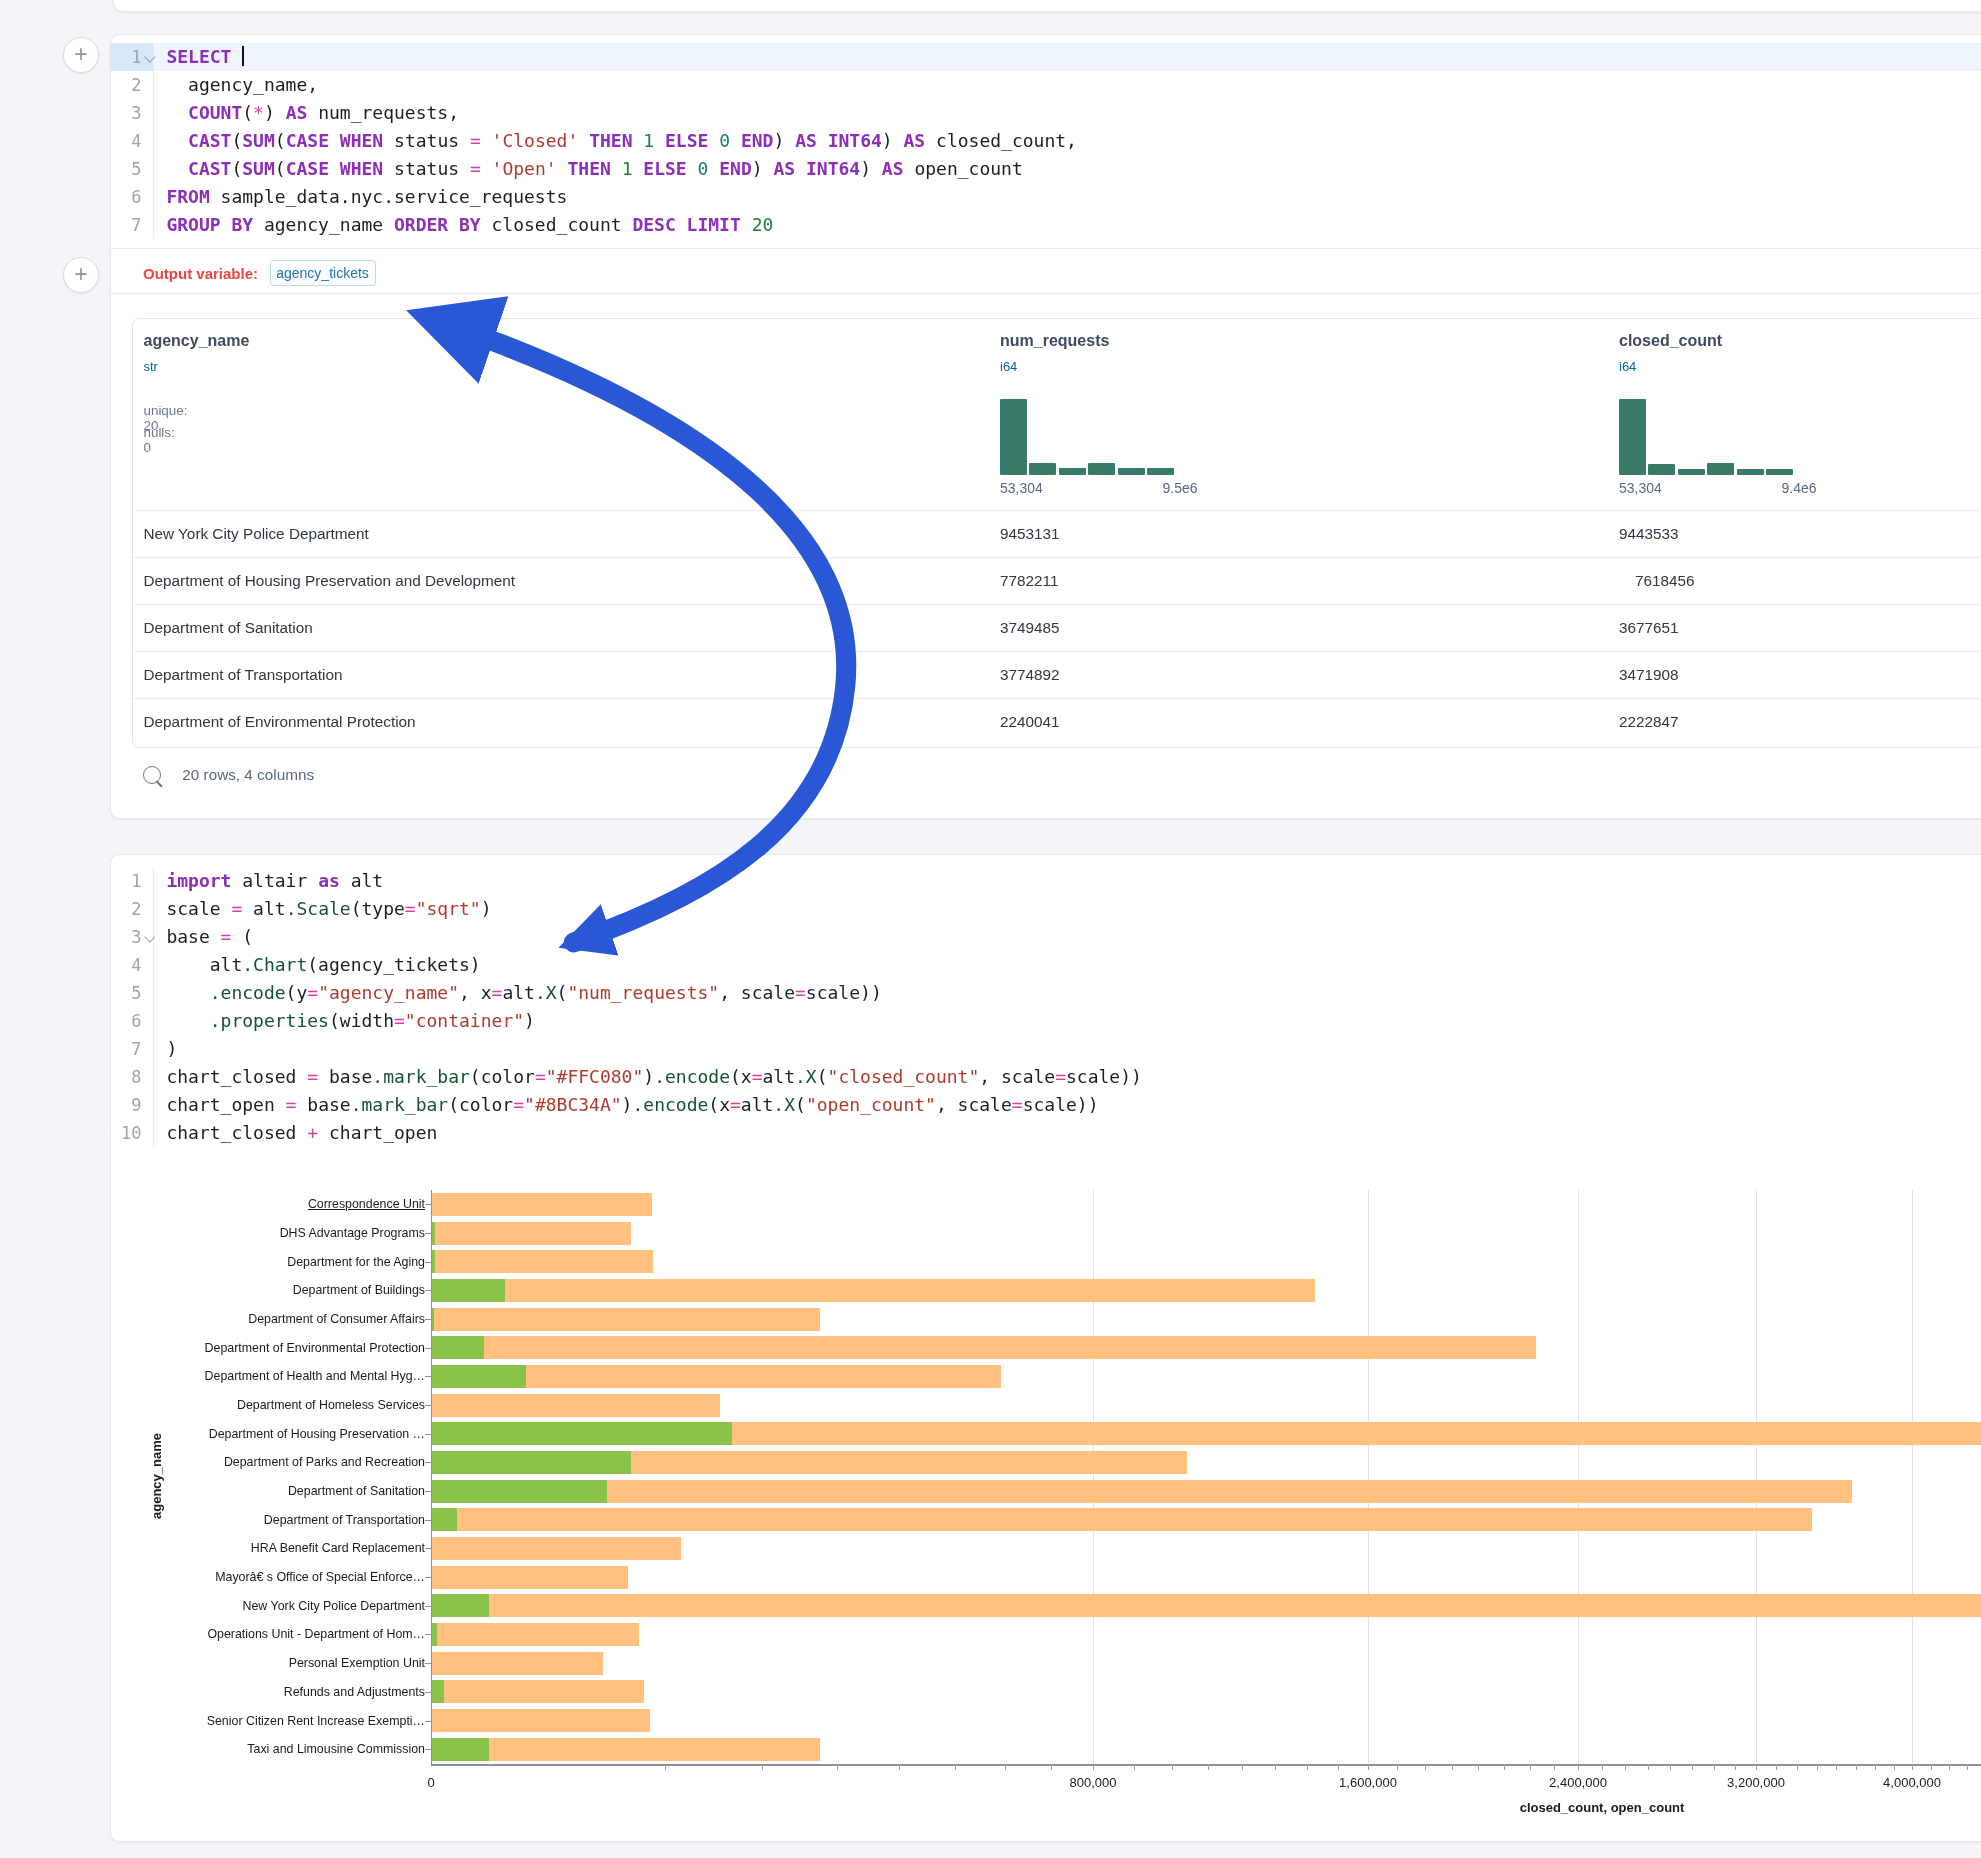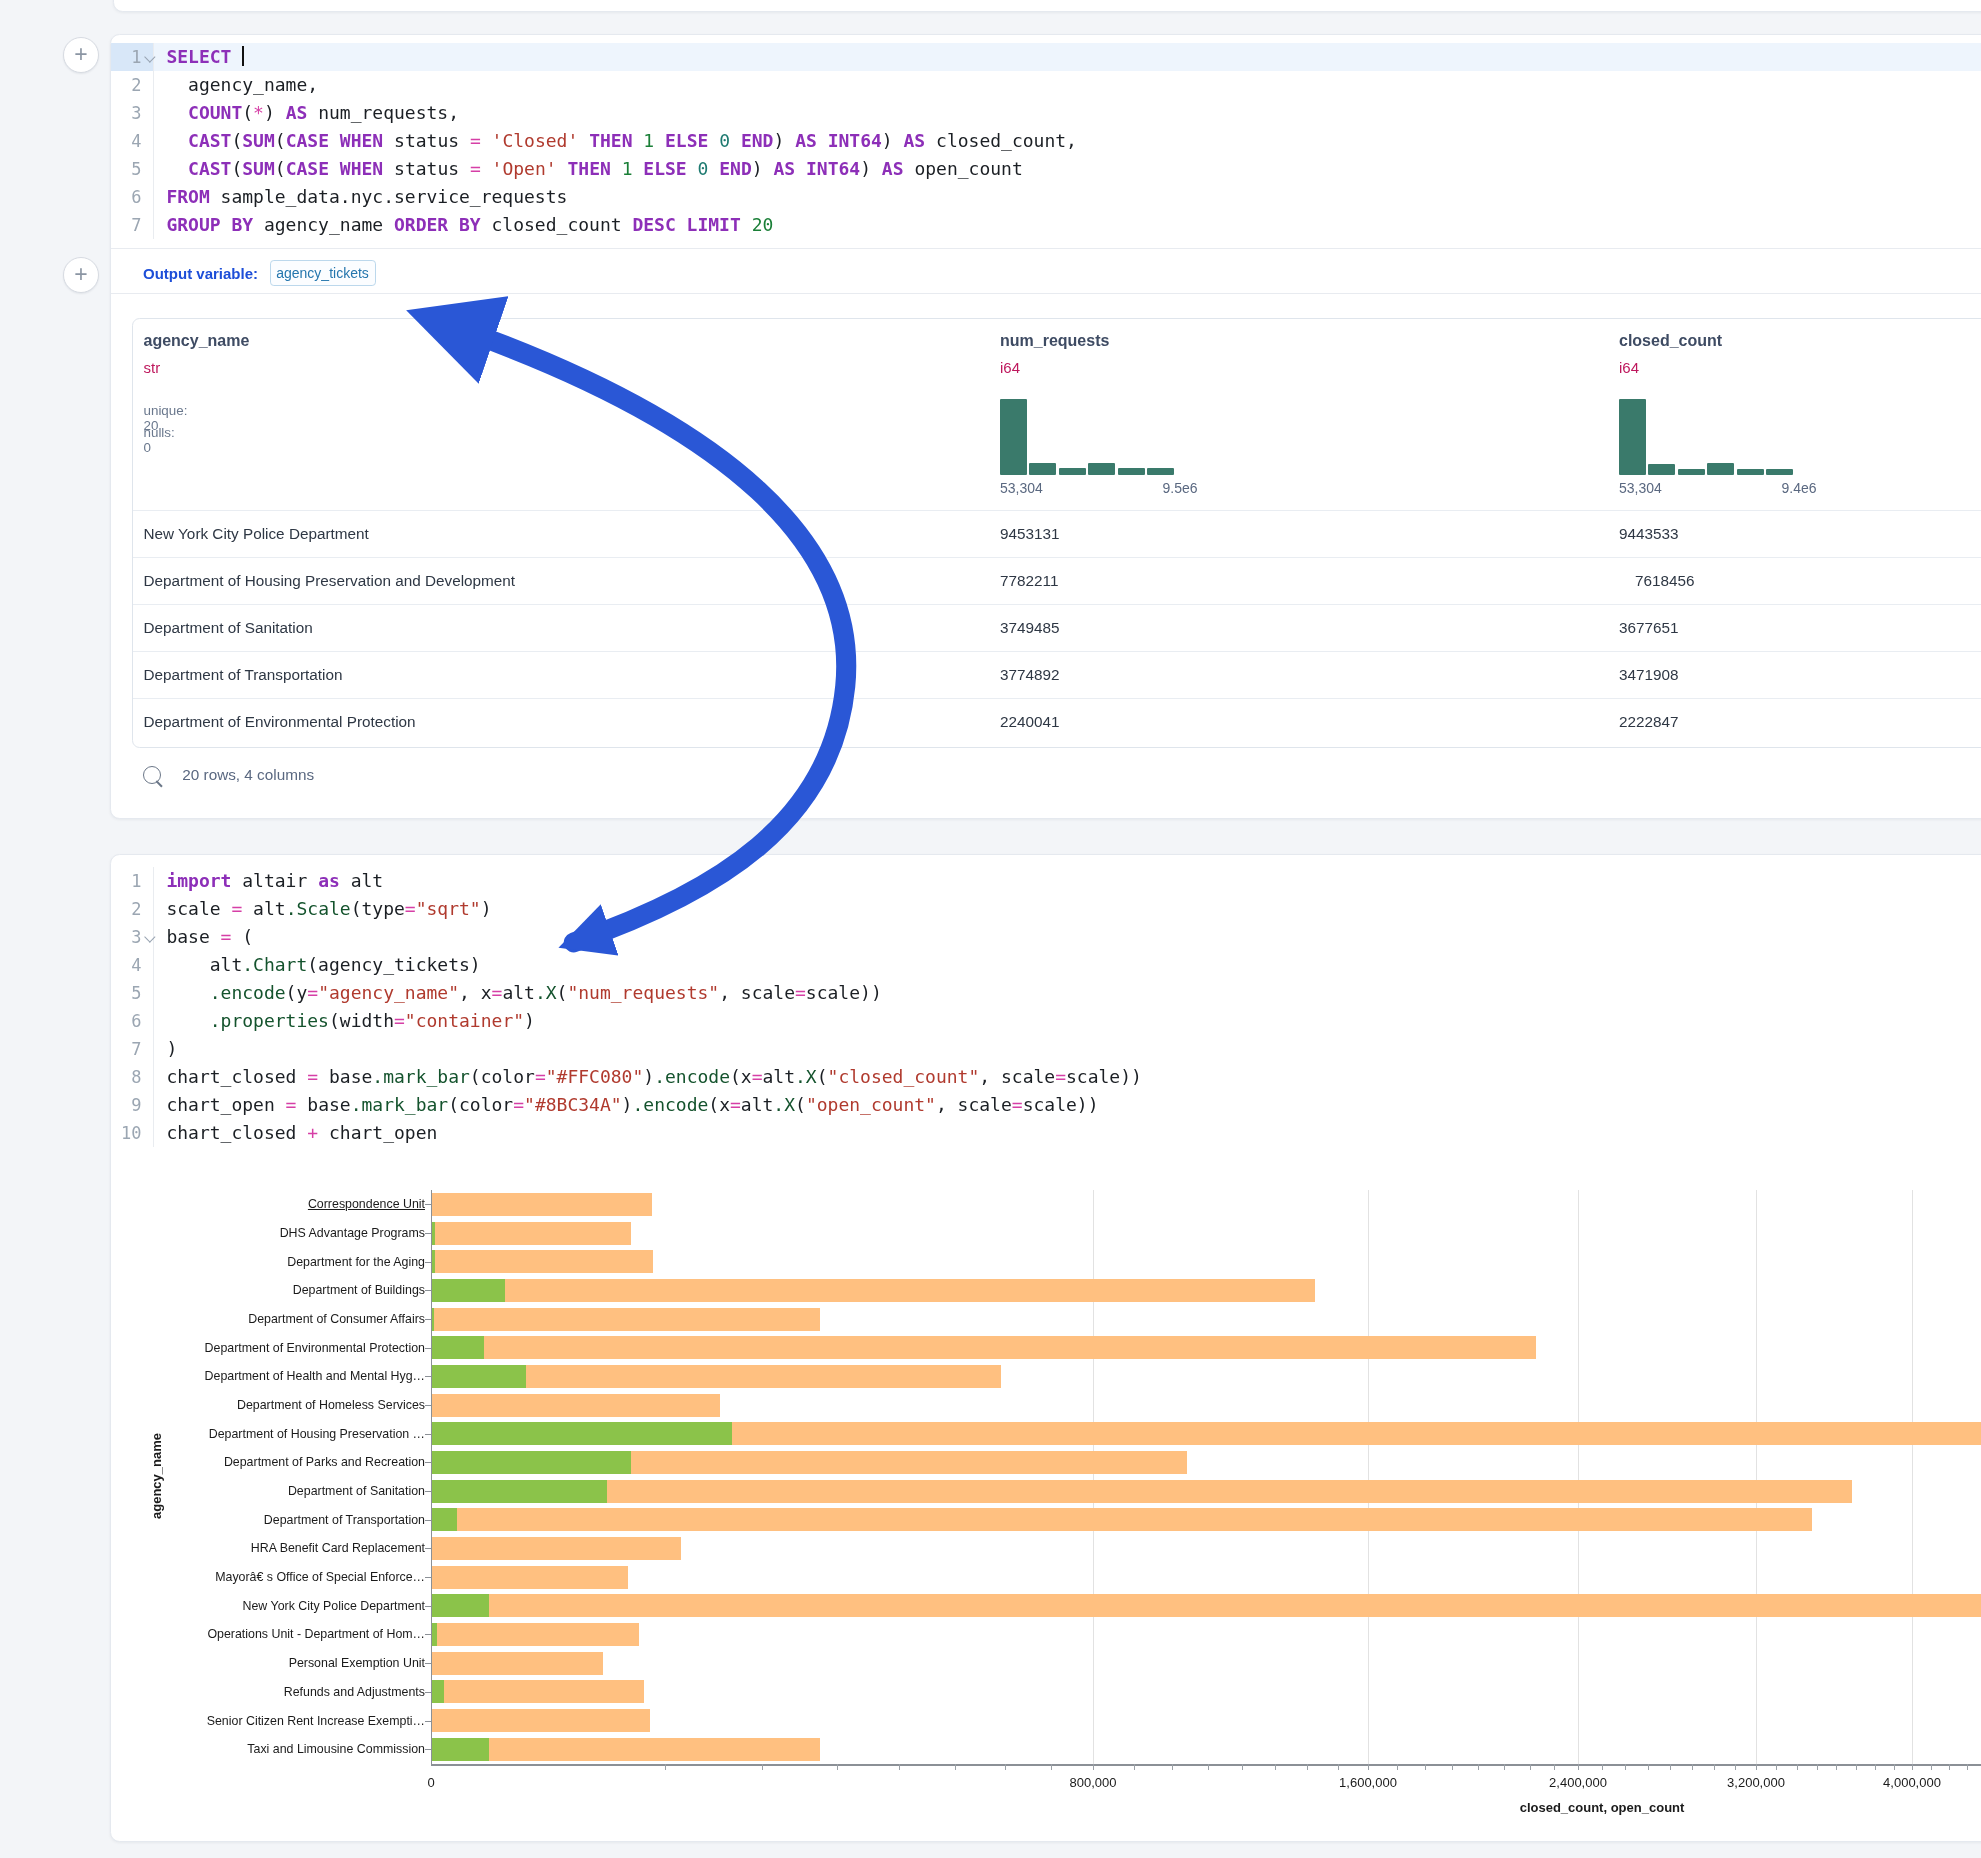--- a/index.html
+++ b/index.html
@@ -24,29 +24,29 @@
   .tk-s{color:#b03a2e}
   .tk-o{color:#d63fa6}
   .tk-f{color:#14532d}
   .tk-n{color:#1a7f37}
   .tk-n2{color:#1d7a70}
   .tk-t{color:#1b1f24}
   .cursor{display:inline-block;width:1.9px;height:20px;background:#111;vertical-align:-3.8px}
   .divider{position:absolute;left:0;right:0;height:0;border-top:1px solid #e8ebf0}
   
   #output-row{position:absolute;left:32px;top:218px;height:40px;display:flex;align-items:center;gap:11.5px}
-  #output-label{font-size:15px;font-weight:bold;color:#1d4ed8}
+  #output-label{font-size:15px;font-weight:bold;color:#ef4444}
   #output-chip{border:1px solid #bcd8ec;border-radius:3.8px;background:#fbfdff;color:#2576ad;
                font-size:14px;padding:3.8px 5.7px;max-width:107px;overflow:hidden;white-space:nowrap}
   
   #table-card{position:absolute;left:21px;right:-23px;top:283px;height:428px;border:1px solid #dfe5ec;
               border-radius:7.6px;background:#fff;overflow:hidden}
   .hdr-cell{position:absolute;top:0;height:191px}
   .col-name{position:absolute;top:13.4px;font-size:16px;font-weight:bold;color:#3e4b63;white-space:nowrap}
-  .col-type{position:absolute;top:40px;font-size:15px;color:#be185d}
+  .col-type{position:absolute;top:40px;font-size:13px;color:#0369a1}
   .col-stat1{position:absolute;top:84px;font-size:13.4px;color:#6a788d}
   .col-stat2{position:absolute;top:106px;font-size:13.4px;color:#6a788d}
   .hist{position:absolute;top:80px;width:174px;height:76px;display:flex;align-items:flex-end;gap:2.9px}
   .hist div{flex:1;background:#3a7a6b;border-radius:1px}
   .hist-min{position:absolute;top:161px;left:0;font-size:14px;color:#5a6880}
   .hist-max{position:absolute;top:161px;left:180px;transform:translateX(-50%);font-size:14px;color:#5a6880}
   .trow{position:relative;height:46px;border-top:1px solid #e9edf2;font-size:15.3px;color:#2e3744}
   .trow span{position:absolute;top:0;line-height:46px;white-space:nowrap}
   #rows{position:absolute;top:191px;left:0;right:0}
   #table-footer{position:absolute;left:32px;top:719px;height:42px;display:flex;align-items:center;gap:21px}

